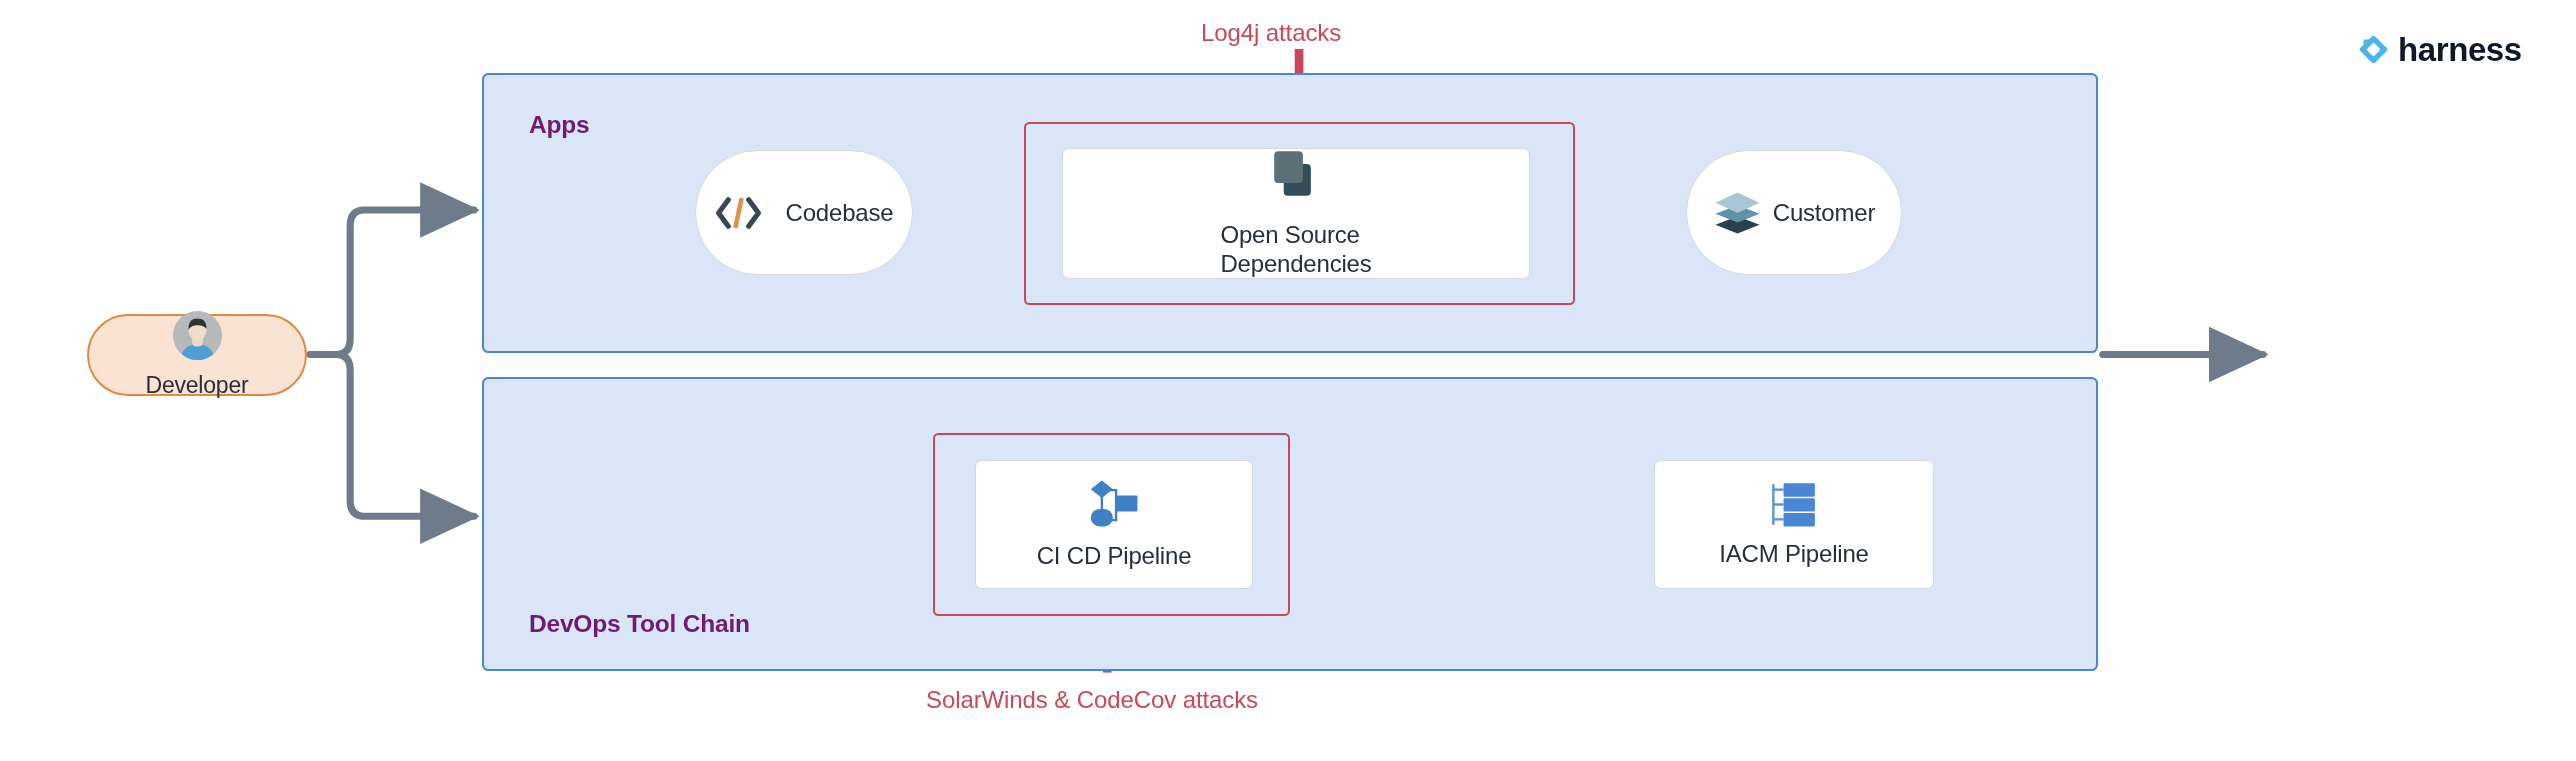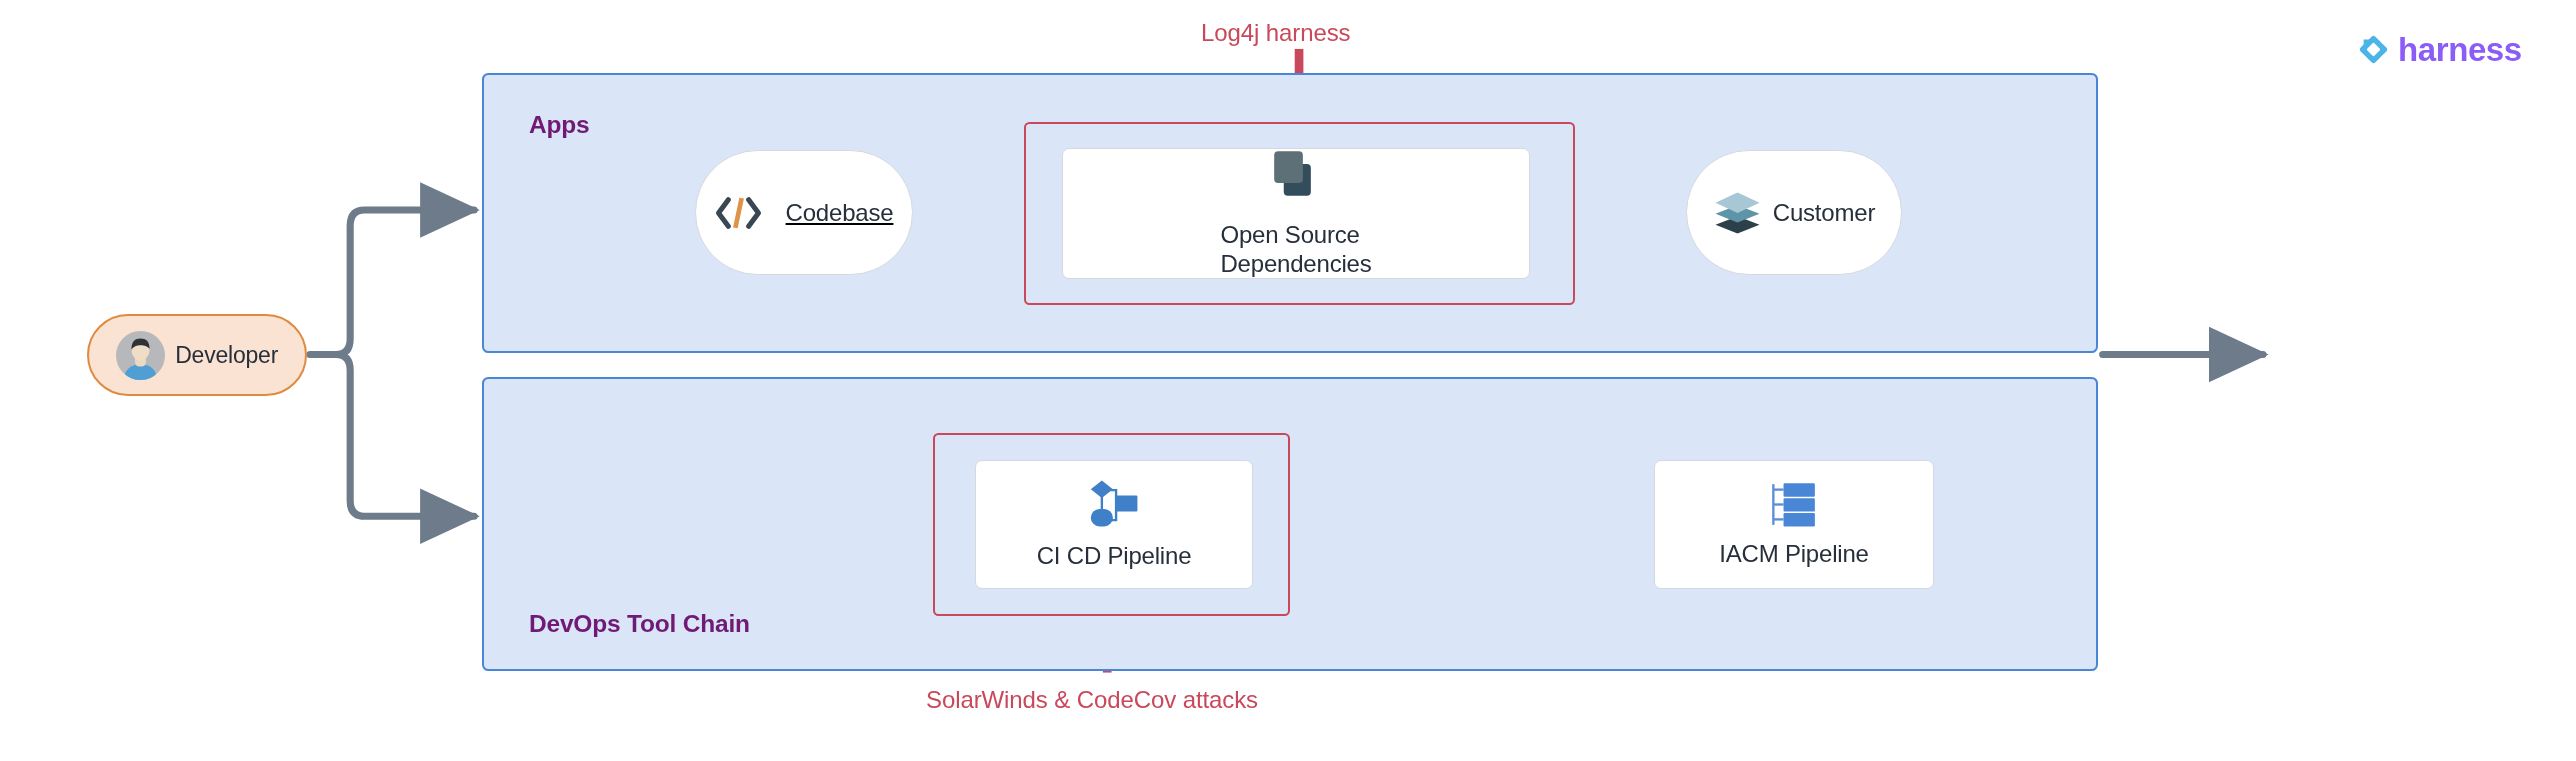--- a/index.html
+++ b/index.html
@@ -25,21 +25,21 @@
   
   #harness-logo {
     left: 2357px; top: 33px;
     display: flex;
     align-items: center;
     gap: 8px;
   }
   #harness-logo .wordmark {
     font-size: 33px;
     font-weight: 700;
-    color: #8b5cf6;
+    color: #0f172a;
     letter-spacing: -0.4px;
     line-height: 1;
   }
 
   
   .group-box {
     border: 2.4px solid #4a86d6;
     background: #dae6f7;
     border-radius: 6.3px;
     box-sizing: border-box;
@@ -93,39 +93,39 @@
     line-height: 1.22;
   }
   .node-label.two-line { white-space: normal; text-align: left; }
 
   
   #node-developer {
     left: 87px; top: 314px; width: 220px; height: 82px;
     background: #fae3d2;
     border: 2.4px solid #de8b3f;
     gap: 10.3px;
+    flex-direction: column;
   }
   #node-developer .node-label { font-size: 23px; }
 
   
   #node-customer {
     left: 2274px; top: 314px; width: 218px; height: 82px;
     background: #d5e6de;
     border: 2.4px solid #2c7560;
     gap: 10.3px;
   }
   #node-customer .node-label { font-size: 23px; }
 
   
   #node-codebase {
     left: 695px; top: 150px; width: 218px; height: 125px;
     background: #ffffff;
     border: 1.6px solid #d5d9de;
     gap: 24px;
-    text-decoration: underline;
   }
 
   
   #node-osd {
     left: 1062px; top: 148px; width: 468px; height: 131px;
     background: #ffffff;
     border: 1.6px solid #d5d9de;
     gap: 20.5px;
   }
 
@@ -310,21 +310,21 @@
           <path d="M4 49 L17 49"></path>
         </g>
         <rect x="17" y="3" width="40" height="17" rx="1.5" fill="#4a86d6"></rect>
         <rect x="17" y="22" width="40" height="17" rx="1.5" fill="#4a86d6"></rect>
         <rect x="17" y="41" width="40" height="17" rx="1.5" fill="#4a86d6"></rect>
       </svg>
     </span>
     <span class="node-label">IACM Pipeline</span>
   </div>
 
-  <div id="label-log4j" class="abs attack-label">Log4j harness</div>
+  <div id="label-log4j" class="abs attack-label">Log4j attacks</div>
   <div id="label-solarwinds" class="abs attack-label">SolarWinds &amp; CodeCov attacks</div>
 
   <div id="harness-logo" class="abs">
     <span class="icon-wrap">
       <svg width="33" height="33" viewBox="0 0 42 42" xmlns="http://www.w3.org/2000/svg">
         <g fill="#4DB4E7">
           <path d="M21 3.2 L28.6 10.8 C29.6 11.8 29.6 13.2 28.6 14.2 L22.5 20.3 L14.9 12.7 C13.9 11.7 13.9 10.3 14.9 9.3 Z" transform="rotate(-45 21 21)"></path>
         </g>
         <g fill="#4DB4E7">
           <rect x="5.4" y="13.4" width="15.2" height="15.2" rx="3.4" transform="rotate(45 13 21)"></rect>

